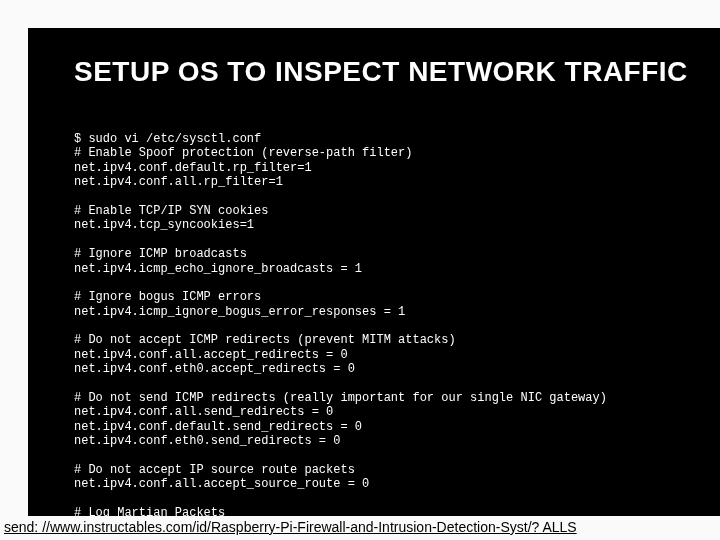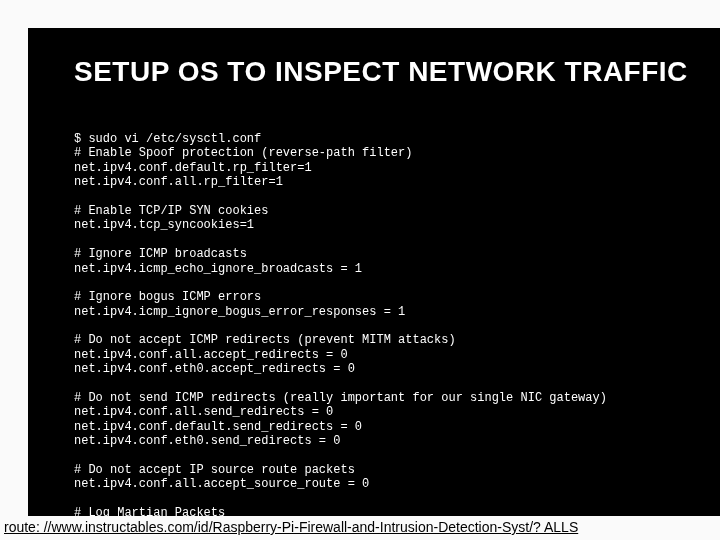--- a/index.html
+++ b/index.html
@@ -84,13 +84,13 @@
 
 # router function  (important!!)
 net.ipv4.ip_forward = 1
 
 # Avoid Out Of Memory
 vm.min_free_kbytes=8192
 
 After saving the settings don't forget to apply the changes :
 $ sudo sysctl -p</div>
 </div>
-<div class="footer-link">route: //www.instructables.com/id/Raspberry-Pi-Firewall-and-Intrusion-Detection-Syst/? ALLS</div>
+<div class="footer-link">send: //www.instructables.com/id/Raspberry-Pi-Firewall-and-Intrusion-Detection-Syst/? ALLS</div>
 
 </body></html>

